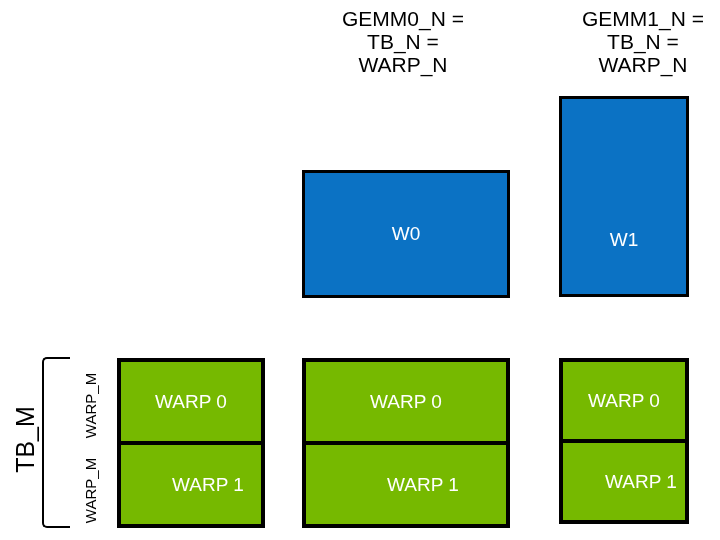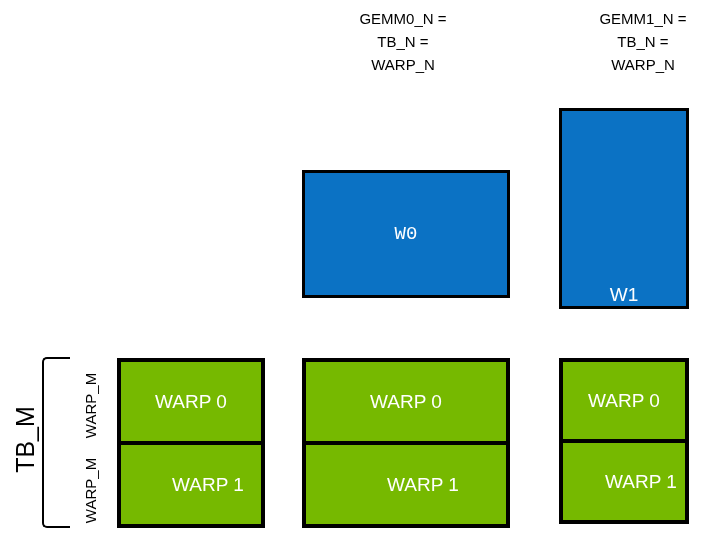--- a/index.html
+++ b/index.html
@@ -16,21 +16,21 @@
     height: 540px;
     background: #ffffff;
     overflow: hidden;
   }
 
   
   .col-header {
     position: absolute;
     text-align: center;
     color: #000000;
-    font-size: 15px;
+    font-size: 21px;
     line-height: 23px;
     font-family: "Liberation Sans", sans-serif;
     white-space: pre-line;
     letter-spacing: 0px;
   }
   #gemm0-header { left: 318px; top: 7px; width: 170px; }
   #gemm1-header { left: 558px; top: 7px; width: 170px; }
 
   
   .blue-box {
@@ -43,28 +43,27 @@
     font-family: "Liberation Sans", sans-serif;
     display: flex;
     justify-content: center;
   }
   #w0-box {
     left: 302px;
     top: 170px;
     width: 208px;
     height: 128px;
     align-items: center;
-    font-family: Liberation Mono, monospace;
   }
   #w1-box {
     left: 559px;
-    top: 108px;
+    top: 96px;
     width: 130px;
     height: 201px;
-    align-items: flex-end;
+    align-items: center;
   }
   #w1-box .box-label { margin-top: 86px; }
 
   
   .green-grid {
     position: absolute;
     border: 4px solid #000000;
     box-sizing: border-box;
     display: flex;
     flex-direction: column;

